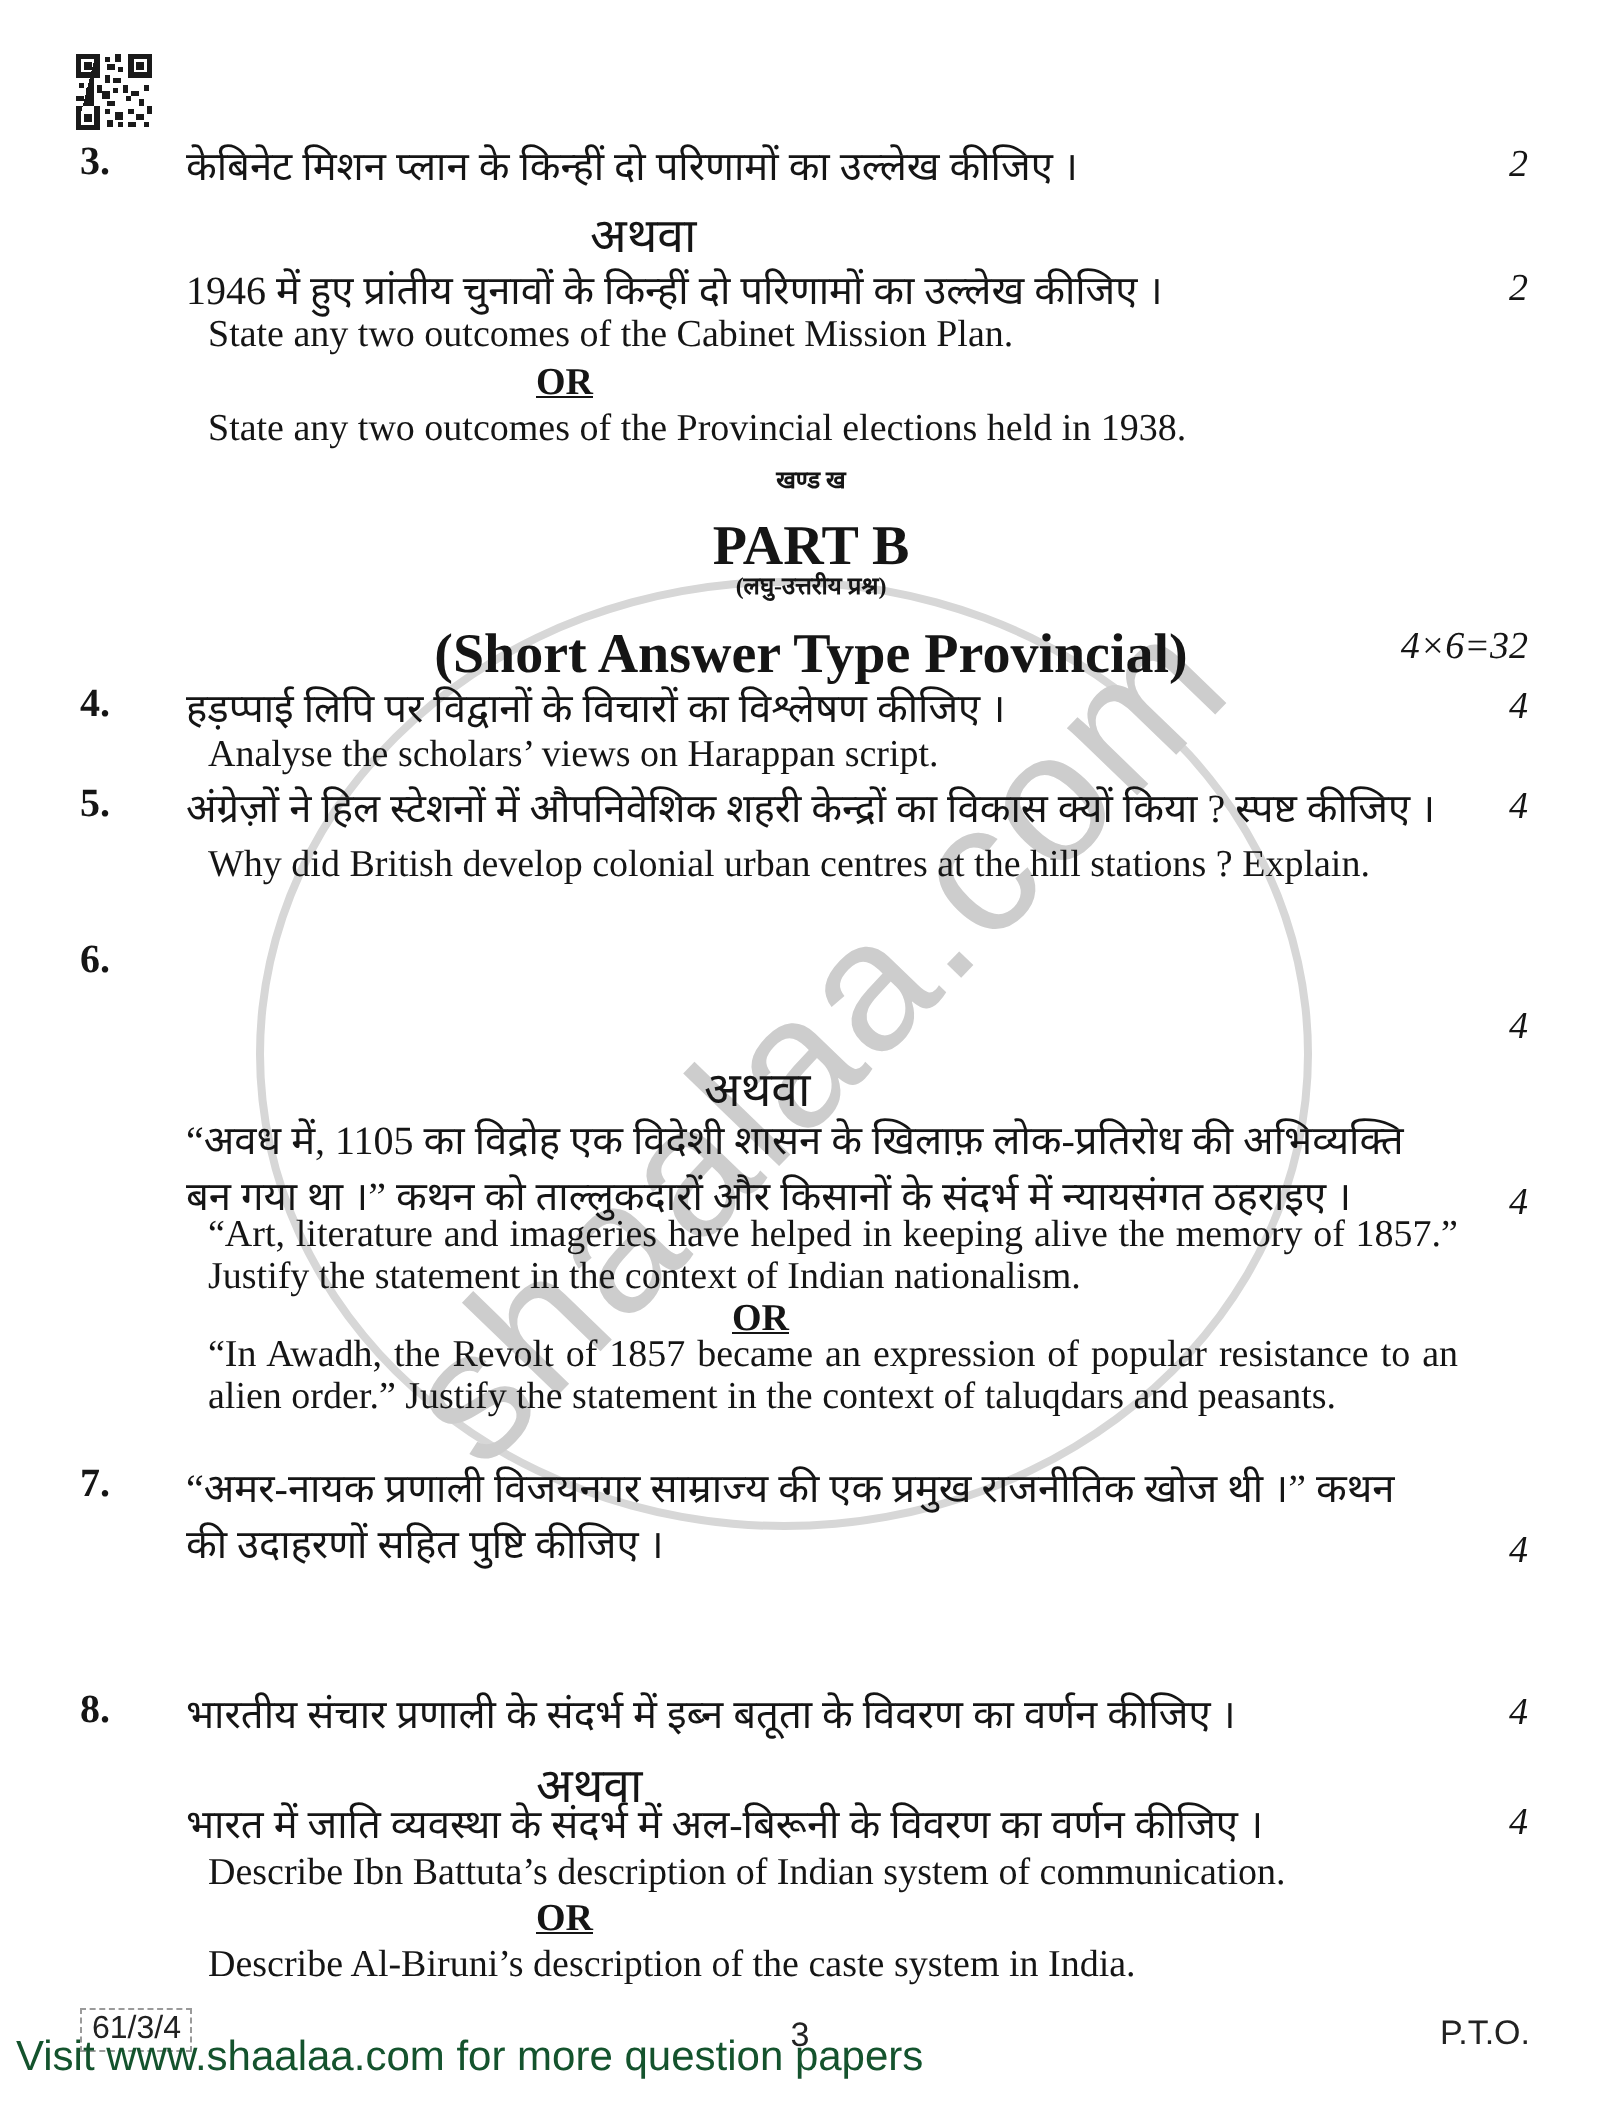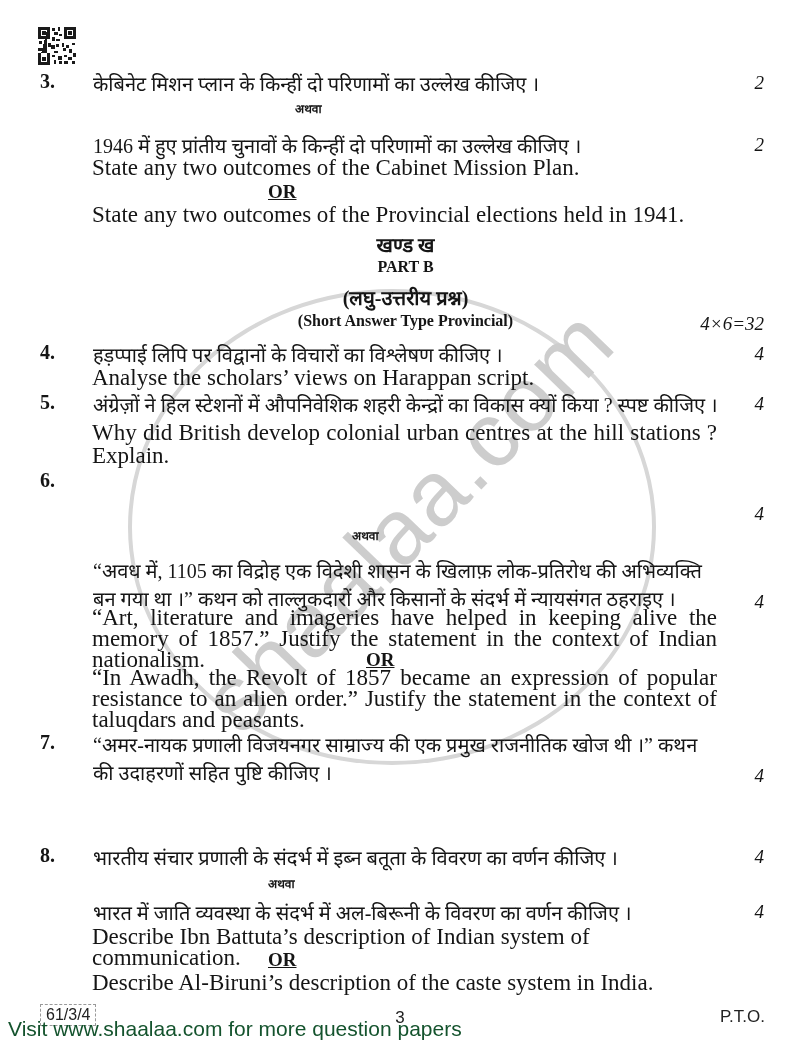--- a/index.html
+++ b/index.html
@@ -23,29 +23,29 @@
     position:absolute; left:408px; top:520px;
     transform:translate(-50%,-50%) rotate(-46deg);
     font-family:"Liberation Sans","DejaVu Sans",sans-serif;
     font-size:92px; font-weight:400;
     color:#cdcdcd; white-space:nowrap;
     z-index:0; letter-spacing:2px;
   }
   
   .b { position:absolute; z-index:1; }
   .hi   { left:93px; width:625px; font-size:20px; line-height:28px; }
-  .en   { left:92px; width:625px; font-size:23px; line-height:21px; }
+  .en   { left:104px; width:625px; font-size:19px; line-height:21px; }
   .jus  { text-align:justify; }
   .qnum { left:40px; width:40px; font-weight:bold; font-size:20px; }
   .mark { left:718px; width:46px; text-align:right; font-style:italic; font-size:19px; }
-  .orh  { font-weight:bold; font-size:12px; }
+  .orh  { font-weight:normal; font-size:24px; }
   .ore  { font-weight:bold; font-size:19px;text-decoration:underline; }
   .center { left:93px; width:625px; text-align:center; font-weight:bold; }
-  .h-hi { font-size:20px; }
-  .h-en { font-size:16px; }
+  .h-hi { font-size:12px; }
+  .h-en { font-size:28px; }
   .scheme { left:660px; width:104px; text-align:right; font-style:italic; font-size:19px; }
   
   .sans { font-family:"Liberation Sans","DejaVu Sans",sans-serif; }
   .paper-code {
     left:40px; top:1004px;
     font-size:16px; color:#222;
     border:1px dashed #9a9a9a;
     padding:1px 5px;
   }
   .page-num { left:370px; top:1008px; width:60px; text-align:center; font-size:17px; color:#222; }
@@ -107,21 +107,21 @@
 
   <div class="b orh" style="left:295px; top:100px">अथवा</div>
 
   <div class="b hi" style="top:132px">1946 में हुए प्रांतीय चुनावों के किन्हीं दो परिणामों का उल्लेख कीजिए ।</div>
   <div class="b mark" style="top:134px">2</div>
 
   <div class="b en" style="top:157px">State any two outcomes of the Cabinet Mission Plan.</div>
 
   <div class="b ore" style="left:268px; top:181px">OR</div>
 
-  <div class="b en" style="top:204px">State any two outcomes of the Provincial elections held in 1941.</div>
+  <div class="b en" style="top:204px">State any two outcomes of the Provincial elections held in 1938.</div>
 
   <div class="b center h-hi" style="top:231px">खण्ड ख</div>
   <div class="b center h-en" style="top:258px">PART B</div>
   <div class="b center h-hi" style="top:284px">(लघु-उत्तरीय प्रश्न)</div>
   <div class="b center h-en" style="top:312px">(Short Answer Type Provincial)</div>
   <div class="b scheme" style="top:313px">4×6=32</div>
 
   <div class="b qnum" style="top:341px">4.</div>
   <div class="b hi" style="top:341px">हड़प्पाई लिपि पर विद्वानों के विचारों का विश्लेषण कीजिए ।</div>
   <div class="b mark" style="top:343px">4</div>

